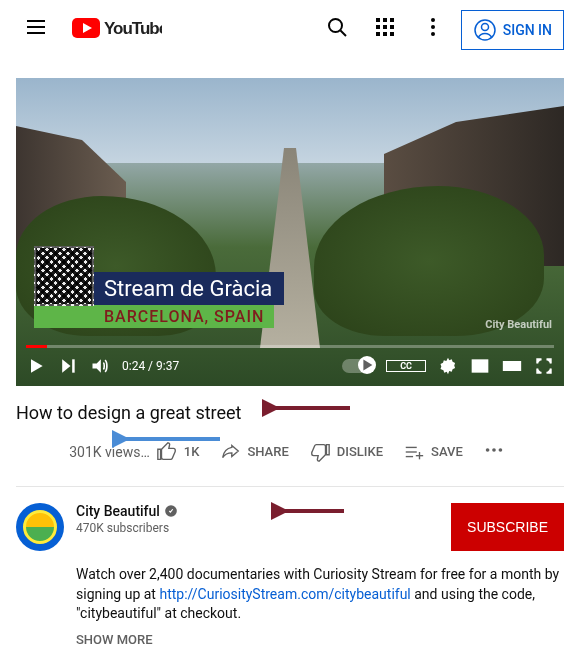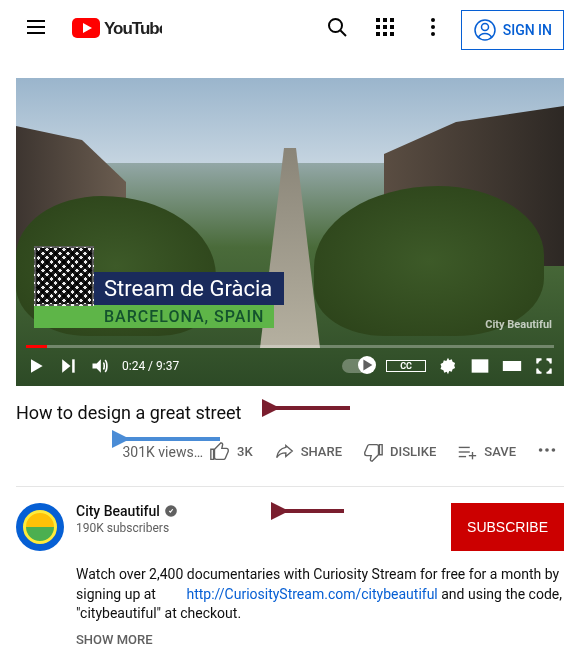--- a/index.html
+++ b/index.html
@@ -22,59 +22,59 @@
   .player { position: relative; width: 548px; height: 308px; margin: 22px 16px 0 16px; background: linear-gradient(180deg, #8ca9c5 0%, #a7b8c5 20%, #4a6b3a 55%, #2d4a26 100%); overflow: hidden; }
   .sky { position: absolute; top: 0; left: 0; right: 0; height: 85px; background: linear-gradient(180deg, #9ab5cc 0%, #c5d4e0 100%); }
   .buildings-left { position: absolute; bottom: 120px; left: 0; width: 110px; height: 140px; background: linear-gradient(90deg, #3d3530 0%, #6b5d50 100%); clip-path: polygon(0 0, 60% 10%, 100% 40%, 100% 100%, 0 100%); }
   .buildings-right { position: absolute; bottom: 120px; right: 0; width: 180px; height: 160px; background: linear-gradient(270deg, #2d2824 0%, #5a4d42 100%); clip-path: polygon(0 30%, 40% 10%, 100% 0, 100% 100%, 0 100%); }
   .street { position: absolute; top: 70px; left: 50%; transform: translateX(-50%); width: 60px; height: 200px; background: linear-gradient(180deg, #8a8578 0%, #b5b0a0 100%); clip-path: polygon(40% 0, 60% 0, 100% 100%, 0 100%); }
   .trees-left { position: absolute; bottom: 50px; left: 0; width: 200px; height: 140px; background: radial-gradient(ellipse at center, #3d5a28 0%, #2a4018 100%); border-radius: 60% 80% 40% 50%; }
   .trees-right { position: absolute; bottom: 50px; right: 20px; width: 230px; height: 150px; background: radial-gradient(ellipse at center, #3d5a28 0%, #2a4018 100%); border-radius: 70% 60% 50% 40%; }
   .caption-box { position: absolute; bottom: 58px; left: 18px; }
   .map-thumb { position: absolute; top: -26px; left: 0; width: 60px; height: 60px; background: repeating-linear-gradient(45deg, #1a1a1a 0 3px, #f5f5f5 3px 6px), repeating-linear-gradient(-45deg, #1a1a1a 0 3px, #f5f5f5 3px 6px); background-blend-mode: multiply; border: 2px solid rgba(255,255,255,0.3); }
   .caption-1 { background: #1a2b5c; color: #fff; padding: 4px 12px 4px 70px; font-size: 22px; font-weight: 400; }
-  .caption-2 { background: #5eb548; color: #14532d; padding: 2px 10px 2px 70px; font-size: 16px; font-weight: 500; letter-spacing: 1px; display: inline-block; }
+  .caption-2 { background: #5eb548; color: #7f1d1d; padding: 2px 10px 2px 70px; font-size: 16px; font-weight: 500; letter-spacing: 1px; display: inline-block; }
   .watermark { position: absolute; bottom: 56px; right: 12px; color: rgba(255,255,255,0.7); font-size: 11px; font-weight: 700; line-height: 1; text-align: right; }
   
   .progress-bar { position: absolute; bottom: 38px; left: 10px; right: 10px; height: 3px; background: rgba(255,255,255,0.3); }
   .progress-red { height: 100%; width: 4%; background: #ff0000; }
   .controls { position: absolute; bottom: 0; left: 0; right: 0; height: 40px; display: flex; align-items: center; justify-content: space-between; padding: 0 10px; }
   .controls-left, .controls-right { display: flex; align-items: center; gap: 12px; }
   .ctrl { color: #fff; cursor: pointer; display: flex; align-items: center; }
   .ctrl svg { width: 20px; height: 20px; fill: #fff; }
   .time-display { color: #fff; font-size: 12px; }
   .autoplay-pill { width: 32px; height: 14px; background: rgba(255,255,255,0.3); border-radius: 7px; position: relative; }
   .autoplay-knob { position: absolute; right: -2px; top: -3px; width: 18px; height: 18px; background: #fff; border-radius: 50%; display:flex; align-items:center; justify-content:center;}
   .cc-box { border: 1.5px solid #fff; padding: 0 13px; font-size: 9px; color:#fff; font-weight:bold; }
 
   
   .meta { padding: 16px 16px 8px 16px; position: relative; }
   .title { font-size: 18px; font-weight: 400; margin-bottom: 10px; }
-  .info-row { display: flex; align-items: center; justify-content: flex-end; color: #606060; font-size: 14px; }
+  .info-row { display: flex; align-items: center; justify-content: center; color: #606060; font-size: 14px; }
   .views { white-space: nowrap; overflow: hidden; text-overflow: ellipsis; max-width: 95px; }
   .actions { display: flex; align-items: center; gap: 8px; }
   .action { display: flex; align-items: center; gap: 6px; padding: 6px 6px; cursor: pointer; color: #606060; font-weight: 500; font-size: 13px; }
   .action svg { width: 22px; height: 22px; fill: none; stroke: #606060; stroke-width: 1.5; }
   .more-btn { padding: 6px; cursor: pointer; }
 
   hr.sep { border: none; border-top: 1px solid #e5e5e5; margin: 8px 16px; }
 
   
   .channel { display: flex; padding: 8px 16px; gap: 12px; }
   .avatar { width: 48px; height: 48px; border-radius: 50%; background: #065fd4; display: flex; align-items: center; justify-content: center; flex-shrink: 0; }
   .avatar-inner { width: 34px; height: 34px; border-radius: 50%; background: linear-gradient(180deg, #ffc107 50%, #4caf50 50%); border: 3px solid #ffeb3b; position:relative; }
   .channel-body { flex: 1; min-width: 0; }
   .channel-top { display: flex; align-items: flex-start; justify-content: space-between; gap: 12px; }
   .channel-name-row { display: flex; align-items: center; gap: 4px; position: relative; }
   .channel-name { font-size: 14px; font-weight: 500; }
   .verify-badge { width: 14px; height: 14px; }
   .subs { color: #606060; font-size: 12px; margin-top: 2px; }
   .subscribe-btn { background: #cc0000; color: #fff; border: none; padding: 16px 16px; font-size: 14px; font-weight: 500; cursor: pointer; text-transform: uppercase; }
   .description { font-size: 14px; color: #0f0f0f; margin-top: 14px; line-height: 1.4; }
-  .description a { color: #065fd4; text-decoration: none; margin-left: 27px; }
+  .description a { color: #065fd4; text-decoration: none; }
   .show-more { color: #606060; font-size: 13px; font-weight: 500; margin-top: 8px; cursor: pointer; }
 
   
   .arrow { position: absolute; pointer-events: none; }
   .arrow svg { display: block; }
 </style>
 </head>
 <body>
 
 <div class="header">
@@ -211,21 +211,21 @@
 
 <div class="meta">
   <div class="title">How to design a great street</div>
   <div class="info-row">
     <div class="views">301K views…</div>
     <div class="actions">
       <div class="action">
         <svg viewBox="0 0 24 24">
             <path d="M2 20h3V9H2v11zm19-10c0-1-.9-2-2-2h-5l.9-4.3c0-.4-.1-.8-.4-1.1L13 2 6.6 8.4c-.4.4-.6.9-.6 1.4V18c0 1 .9 2 2 2h8c.8 0 1.5-.5 1.8-1.2l2.9-6.8c.2-.3.3-.7.3-1v-1z"></path>
           </svg>
-        <span>3K</span>
+        <span>1K</span>
       </div>
       <div class="action">
         <svg viewBox="0 0 24 24">
             <path d="M14 5l7 6-7 6v-4c-5 0-8 2-10 5 1-6 4-10 10-11V5z"></path>
           </svg>
         <span>SHARE</span>
       </div>
       <div class="action">
         <svg viewBox="0 0 24 24">
             <path d="M22 4h-3v11h3V4zM3 14c0 1 .9 2 2 2h5l-.9 4.3c0 .4.1.8.4 1.1L11 22l6.4-6.4c.4-.4.6-.9.6-1.4V6c0-1-.9-2-2-2H8c-.8 0-1.5.5-1.8 1.2L3.3 12c-.2.3-.3.7-.3 1v1z"></path>
@@ -283,21 +283,21 @@
   <div class="channel-body">
     <div class="channel-top">
       <div style="position:relative;">
         <div class="channel-name-row">
           <span class="channel-name">City Beautiful</span>
           <svg class="verify-badge" viewBox="0 0 24 24" fill="#606060">
               <circle cx="12" cy="12" r="10"></circle>
               <path d="M9 12l2 2 4-5" stroke="#fff" stroke-width="2" fill="none"></path>
             </svg>
         </div>
-        <div class="subs">190K subscribers</div>
+        <div class="subs">470K subscribers</div>
         <div class="arrow" style="top:-4px; left:195px;">
           <svg width="75" height="24">
               <defs>
                 <marker id="ah3" markerWidth="10" markerHeight="10" refX="2" refY="5" orient="auto">
                   <polygon points="0,5 10,0 10,10" fill="#7a1e2e"></polygon>
                 </marker>
               </defs>
               <line x1="73" y1="12" x2="10" y2="12" stroke="#7a1e2e" stroke-width="4" marker-end="url(#ah3)"></line>
             </svg>
         </div>

